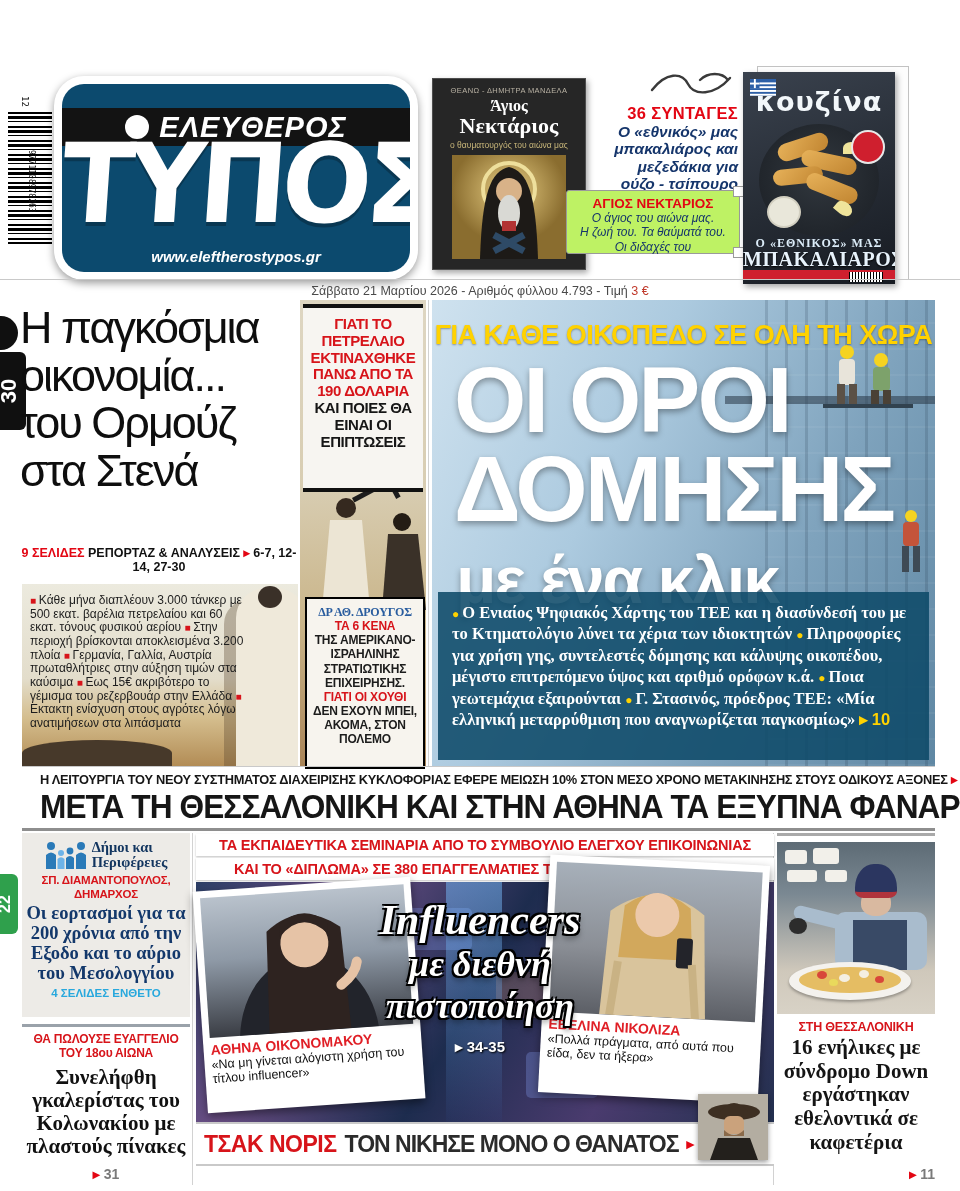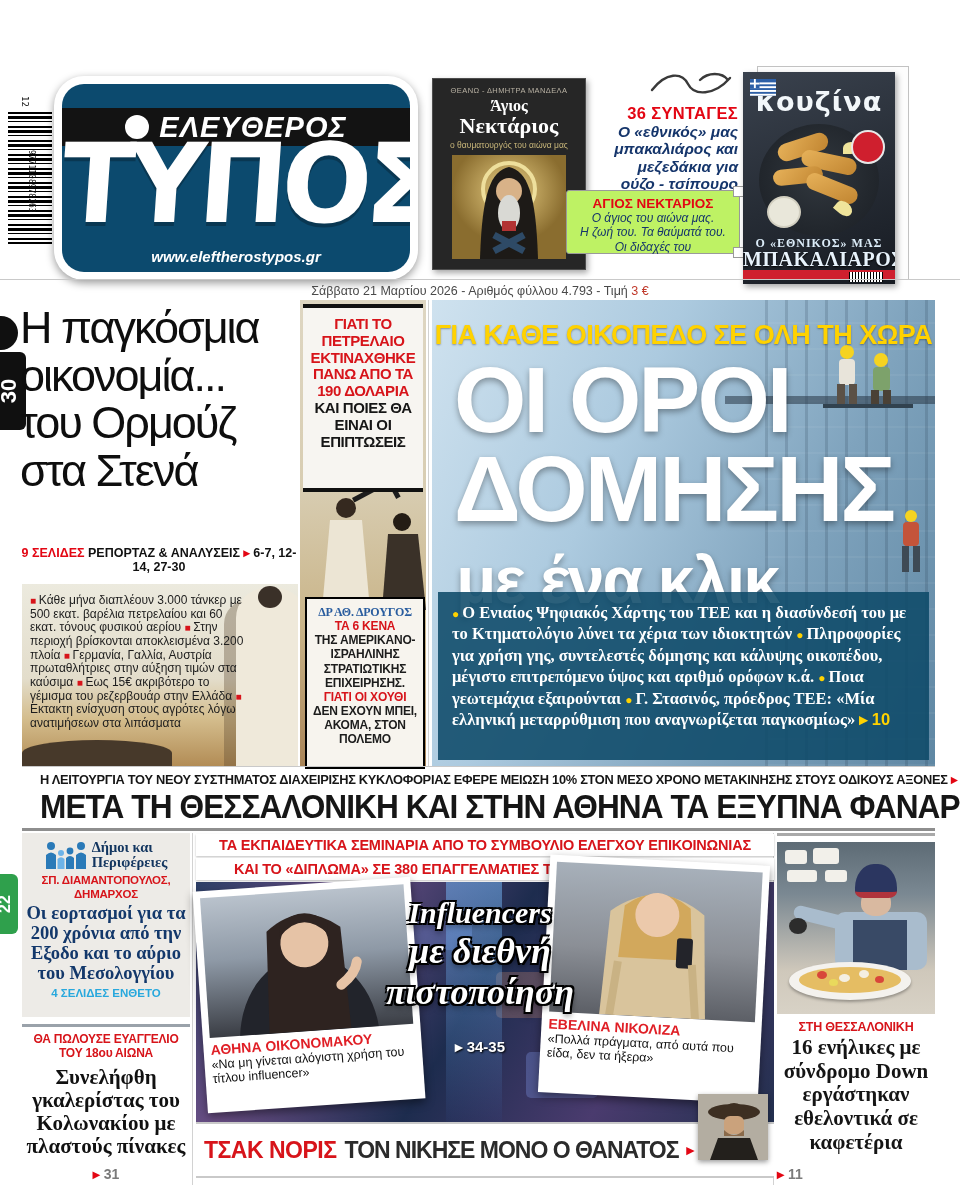--- a/index.html
+++ b/index.html
@@ -158,26 +158,26 @@
   .polaroid{background:#fff;box-shadow:0 4px 10px rgba(0,0,0,.45);padding:7px 7px 5px;box-sizing:border-box;}
   .pol-left{left:200px;top:884px;width:218px;height:222px;transform:rotate(-4deg);}
   .pol-right{left:544px;top:860px;width:220px;height:238px;transform:rotate(3deg);}
   .pol-photo{width:100%;height:140px;overflow:hidden;position:relative;}
   .pol-right .pol-photo{height:150px;}
   .cap-name{color:#e01f26;font-weight:700;font-size:14px;margin-top:4px;transform:rotate(0deg);}
   .cap-quote{color:#111;font-size:12.5px;line-height:1.15;}
   .influ-title{left:352px;top:896px;width:256px;text-align:center;color:#fff;
      font-family:"Liberation Serif",serif;font-style:italic;font-weight:700;line-height:1.15;
      text-shadow:-2px -2px 0 #000,2px -2px 0 #000,-2px 2px 0 #000,2px 2px 0 #000,0 4px 6px rgba(0,0,0,.6);}
-  .influ-t1{font-size:30px;} .influ-t2{font-size:36px;} .influ-t3{font-size:36px;}
+  .influ-t1{font-size:42px;} .influ-t2{font-size:36px;} .influ-t3{font-size:36px;}
   .influ-ref{left:400px;top:1038px;width:160px;text-align:center;color:#fff;font-weight:700;font-size:15px;
      text-shadow:1px 1px 2px #000;}
 
   
-  .norris{left:196px;top:1122px;width:578px;height:56px;background:#fff;border-top:2px solid #c9c9c9;
+  .norris{left:196px;top:1122px;width:578px;height:44px;background:#fff;border-top:2px solid #c9c9c9;
      border-bottom:2px solid #c9c9c9;display:flex;align-items:center;box-sizing:border-box;padding-left:8px;}
   .nr-name{color:#d7141a;font-weight:700;font-size:23px;letter-spacing:-.5px;}
   .nr-text{color:#2b2b2b;font-weight:700;font-size:23px;letter-spacing:-1px;margin-left:8px;}
   .nr-ref{color:#8a8a8a;font-weight:700;font-size:15px;margin-left:4px;}
   .norris-photo{left:698px;top:1094px;width:70px;height:66px;overflow:hidden;background:#b9b3a8;
      box-shadow:0 2px 5px rgba(0,0,0,.4);z-index:8;}
 
   
   .dn-rule{left:777px;top:833px;width:158px;height:3px;background:#a9a9a9;}
   .cafe{left:777px;top:842px;width:158px;height:172px;overflow:hidden;background:linear-gradient(180deg,#5d6b75 0%,#7a8892 30%,#cfc8bb 75%,#d8d2c6 100%);}
@@ -524,18 +524,18 @@
       <div class="pizza"></div>
       <i class="top1" style="left:28px;top:9px;width:10px;height:8px;background:#d8463a"></i>
       <i class="top1" style="left:50px;top:12px;width:11px;height:8px;background:#f4efe2"></i>
       <i class="top1" style="left:70px;top:8px;width:10px;height:8px;background:#f4efe2"></i>
       <i class="top1" style="left:86px;top:14px;width:9px;height:7px;background:#d8463a"></i>
       <i class="top1" style="left:40px;top:17px;width:9px;height:7px;background:#e9d95c"></i>
     </div>
   </div>
   <div class="abs dn-kick">ΣΤΗ ΘΕΣΣΑΛΟΝΙΚΗ</div>
   <div class="abs dn-title">16 ενήλικες με σύνδρομο Down εργάστηκαν εθελοντικά σε καφετέρια</div>
-  <div class="abs pgref" style="left:777px;top:1158px;width:158px;text-align:left">
+  <div class="abs pgref" style="left:777px;top:1158px;width:158px;text-align:right">
     <span class="arrow">▸</span>
     <span>11</span>
   </div>
 
 </div>
 
 </body></html>

